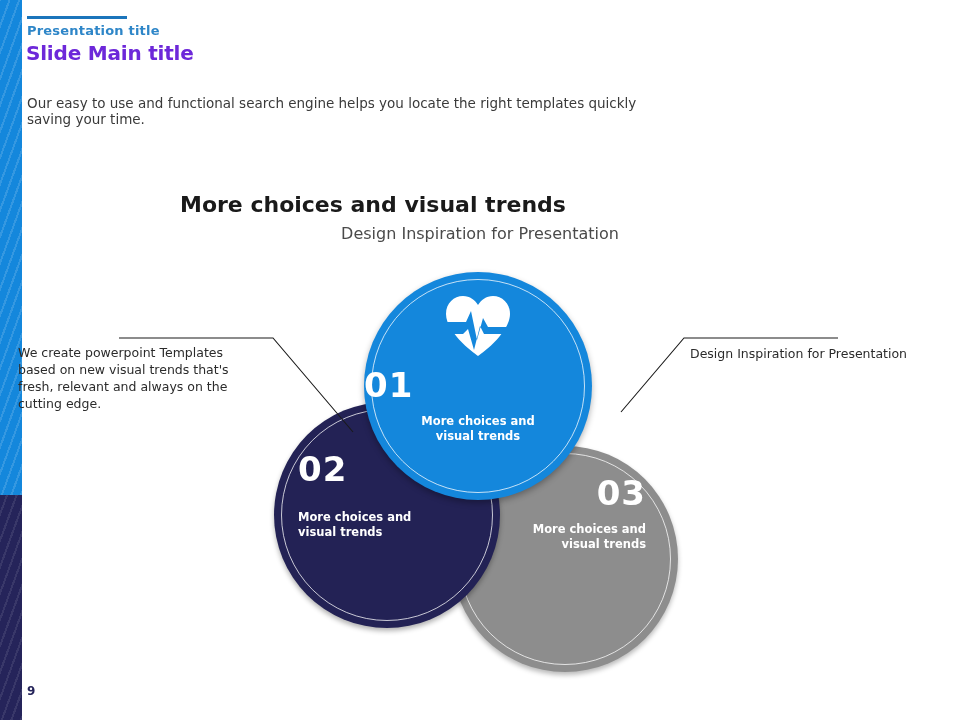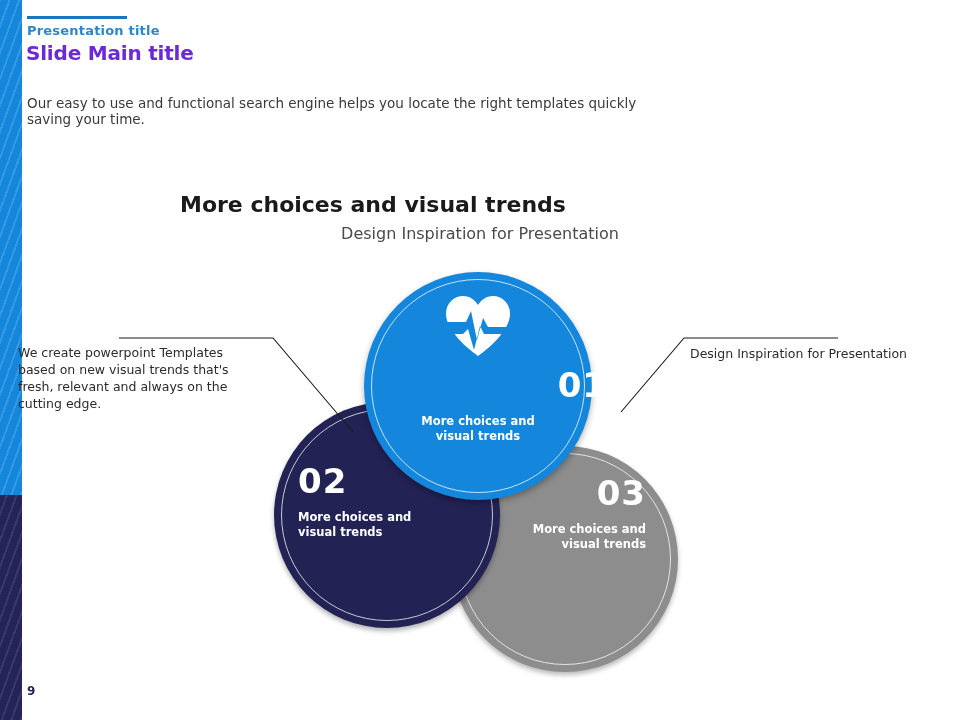--- a/index.html
+++ b/index.html
@@ -165,25 +165,25 @@
   .c-body {
     position: absolute;
     width: 100%;
     font-size: 11.5px;
     font-weight: bold;
     line-height: 15px;
     color: #ffffff;
   }
 
   
-  .c-blue .c-num   { top: 96px; text-align: right; padding-left: 15px; }
+  .c-blue .c-num   { top: 96px; text-align: left; }
   .c-blue .c-body  { top: 142px; text-align: center; }
 
   
-  .c-navy .c-num   { top: 62px; text-align: left;  padding-left: 24px; box-sizing: border-box; }
+  .c-navy .c-num   { top: 50px; text-align: left;  padding-left: 24px; box-sizing: border-box; }
   .c-navy .c-body  { top: 108px; text-align: left; padding-left: 24px; box-sizing: border-box; }
 
   
   .c-gray .c-num   { top: 30px; text-align: right; padding-right: 32px; box-sizing: border-box; }
   .c-gray .c-body  { top: 76px;  text-align: right; padding-right: 32px; box-sizing: border-box; }
 
   .heart-icon {
     position: absolute;
     left: 50%;
     top: 22px;

